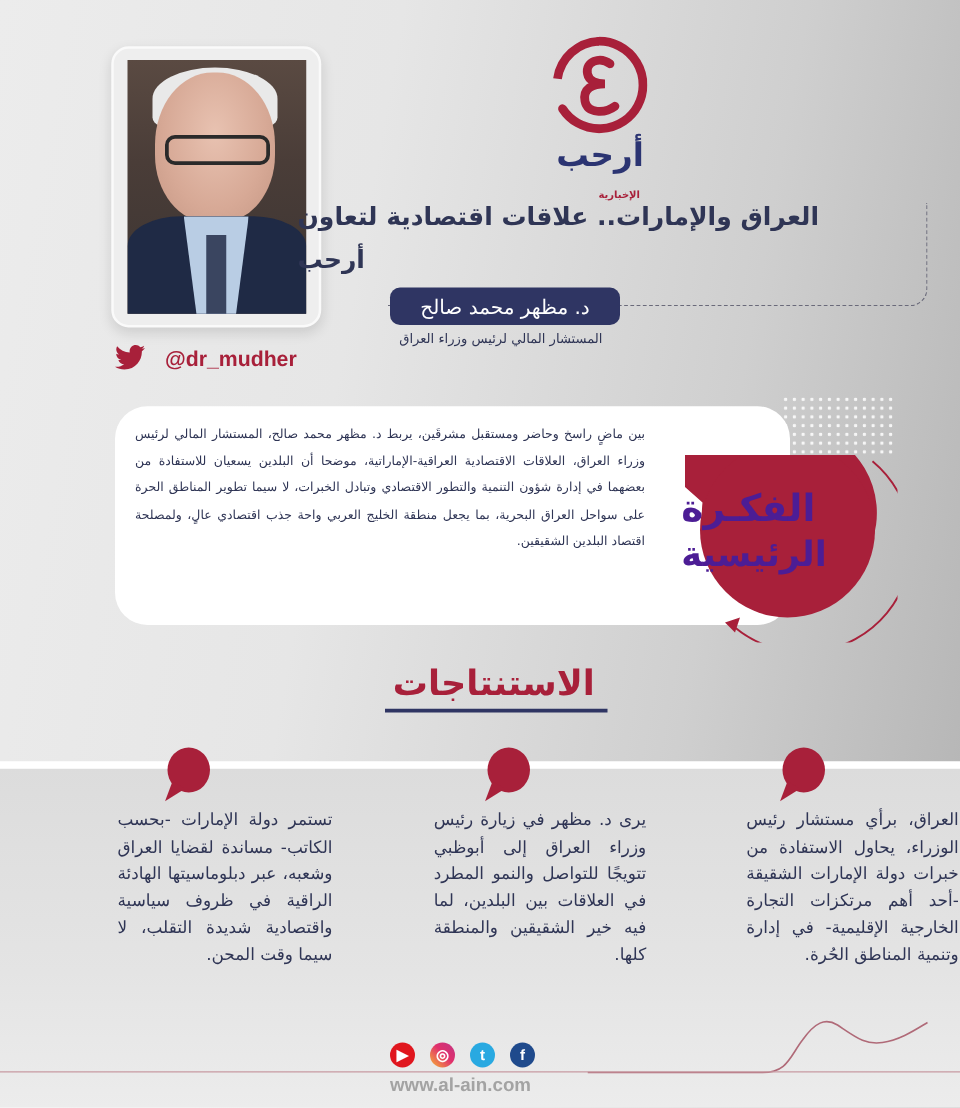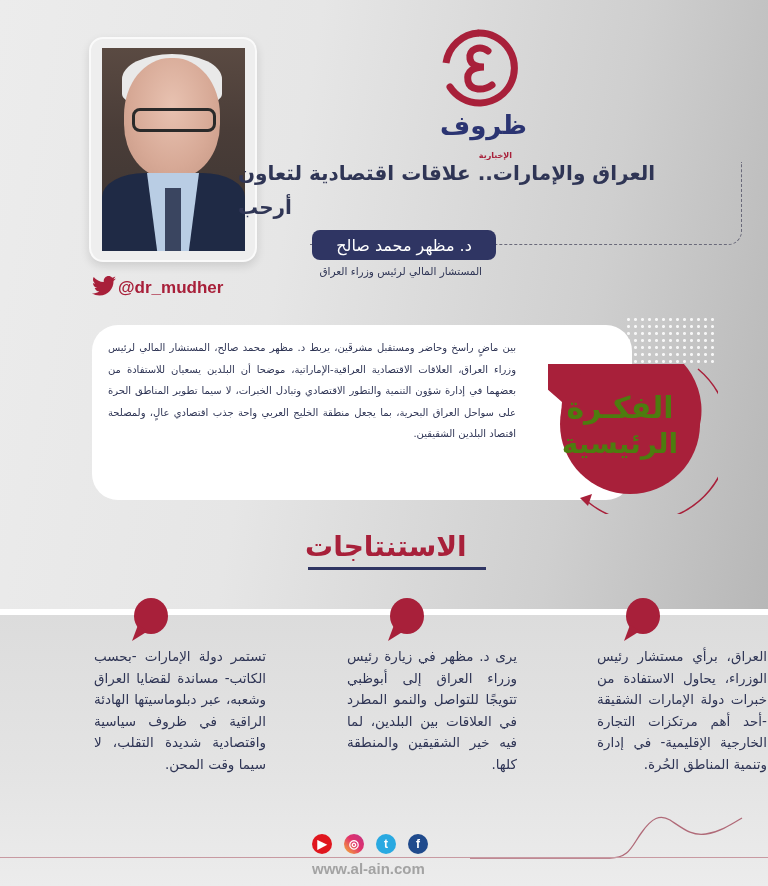--- a/index.html
+++ b/index.html
@@ -43,21 +43,21 @@
   }
   .photo .shirt {
     position: absolute; left: 45px; top: 125px; width: 52px; height: 80px;
     background: #b9cde4; clip-path: polygon(0 0,100% 0,80% 100%,20% 100%);
   }
   .photo .tie {
     position: absolute; left: 63px; top: 140px; width: 16px; height: 65px;
     background: #3a4560;
   }
 
-  .twitter-row { left: 92px; top: 276px; display: flex; align-items: center; gap: 2px; }
+  .twitter-row { left: 92px; top: 276px; display: flex; align-items: center; gap: 16px; }
   .twitter-handle { font-family: "Liberation Sans", sans-serif; font-weight: bold; color: #a8203a; font-size: 17px; }
 
   
   .logo-circle {
     left: 440px; top: 29px; width: 78px; height: 78px;
   }
   .logo-text {
     left: 440px; top: 112px; width: 80px; text-align: center;
     font-size: 26px; font-weight: bold; color: #2b3472; line-height: 26px;
   }
@@ -99,28 +99,28 @@
   }
   .dots {
     left: 625px; top: 316px; width: 90px; height: 50px;
     background-image: radial-gradient(circle, rgba(255,255,255,0.85) 1.3px, transparent 1.6px);
     background-size: 7px 7px;
   }
   .idea-circle {
     left: 548px; top: 364px; width: 168px; height: 145px;
   }
   .idea-label {
-    left: 545px; top: 390px; width: 150px; text-align: center; direction: rtl;
-    color: #4d7c0f; font-weight: bold; font-size: 30px; line-height: 36px;
+    left: 545px; top: 390px; width: 150px; text-align: left; direction: rtl;
+    color: #4c1d95; font-weight: bold; font-size: 30px; line-height: 36px;
   }
   .idea-label .l2 { font-size: 28px; display: block; }
 
   
   .concl-title {
-    left: 305px; top: 530px; width: 180px; text-align: left; direction: rtl;
+    left: 305px; top: 530px; width: 180px; text-align: center; direction: rtl;
     font-size: 28px; font-weight: bold; color: #a8203a;
   }
   .concl-underline {
     left: 308px; top: 567px; width: 178px; height: 3px; background: #2f3563;
   }
 
   
   .band {
     left: 0; top: 614px; width: 768px; height: 272px;
     background: linear-gradient(180deg, #dcdcdc 0%, #e4e4e4 60%, #ececec 100%);
@@ -170,21 +170,21 @@
   <span class="twitter-handle">@dr_mudher</span>
 </div>
 
 <div class="abs logo-circle">
   <svg width="78" height="78" viewBox="0 0 78 78">
     <path d="M39 4 A35 35 0 1 1 10 58" fill="none" stroke="#a8203a" stroke-width="7" stroke-linecap="round"></path>
     <path d="M39 4 A35 35 0 0 0 6 34" fill="none" stroke="#a8203a" stroke-width="7"></path>
     <path d="M48 22 C40 16 28 20 30 30 C31 36 38 38 44 38 C34 38 26 42 28 52 C30 62 44 62 52 56" fill="none" stroke="#a8203a" stroke-width="7" stroke-linecap="round"></path>
   </svg>
 </div>
-<div class="abs logo-text">ظروف</div>
+<div class="abs logo-text">أرحب</div>
 <div class="abs logo-sub">الإخبارية</div>
 
 <div class="abs title-bracket"></div>
 <div class="abs title">العراق والإمارات.. علاقات اقتصادية لتعاون أرحب</div>
 <div class="abs author-pill">د. مظهر محمد صالح</div>
 <div class="abs author-role">المستشار المالي لرئيس وزراء العراق</div>
 
 <div class="abs dots"></div>
 <div class="abs idea-box"></div>
 <div class="abs idea-text">بين ماضٍ راسخ وحاضر ومستقبل مشرقَين، يربط د. مظهر محمد صالح، المستشار المالي لرئيس وزراء العراق، العلاقات الاقتصادية العراقية-الإماراتية، موضحا أن البلدين يسعيان للاستفادة من بعضهما في إدارة شؤون التنمية والتطور الاقتصادي وتبادل الخبرات، لا سيما تطوير المناطق الحرة على سواحل العراق البحرية، بما يجعل منطقة الخليج العربي واحة جذب اقتصادي عالٍ، ولمصلحة اقتصاد البلدين الشقيقين.</div>

